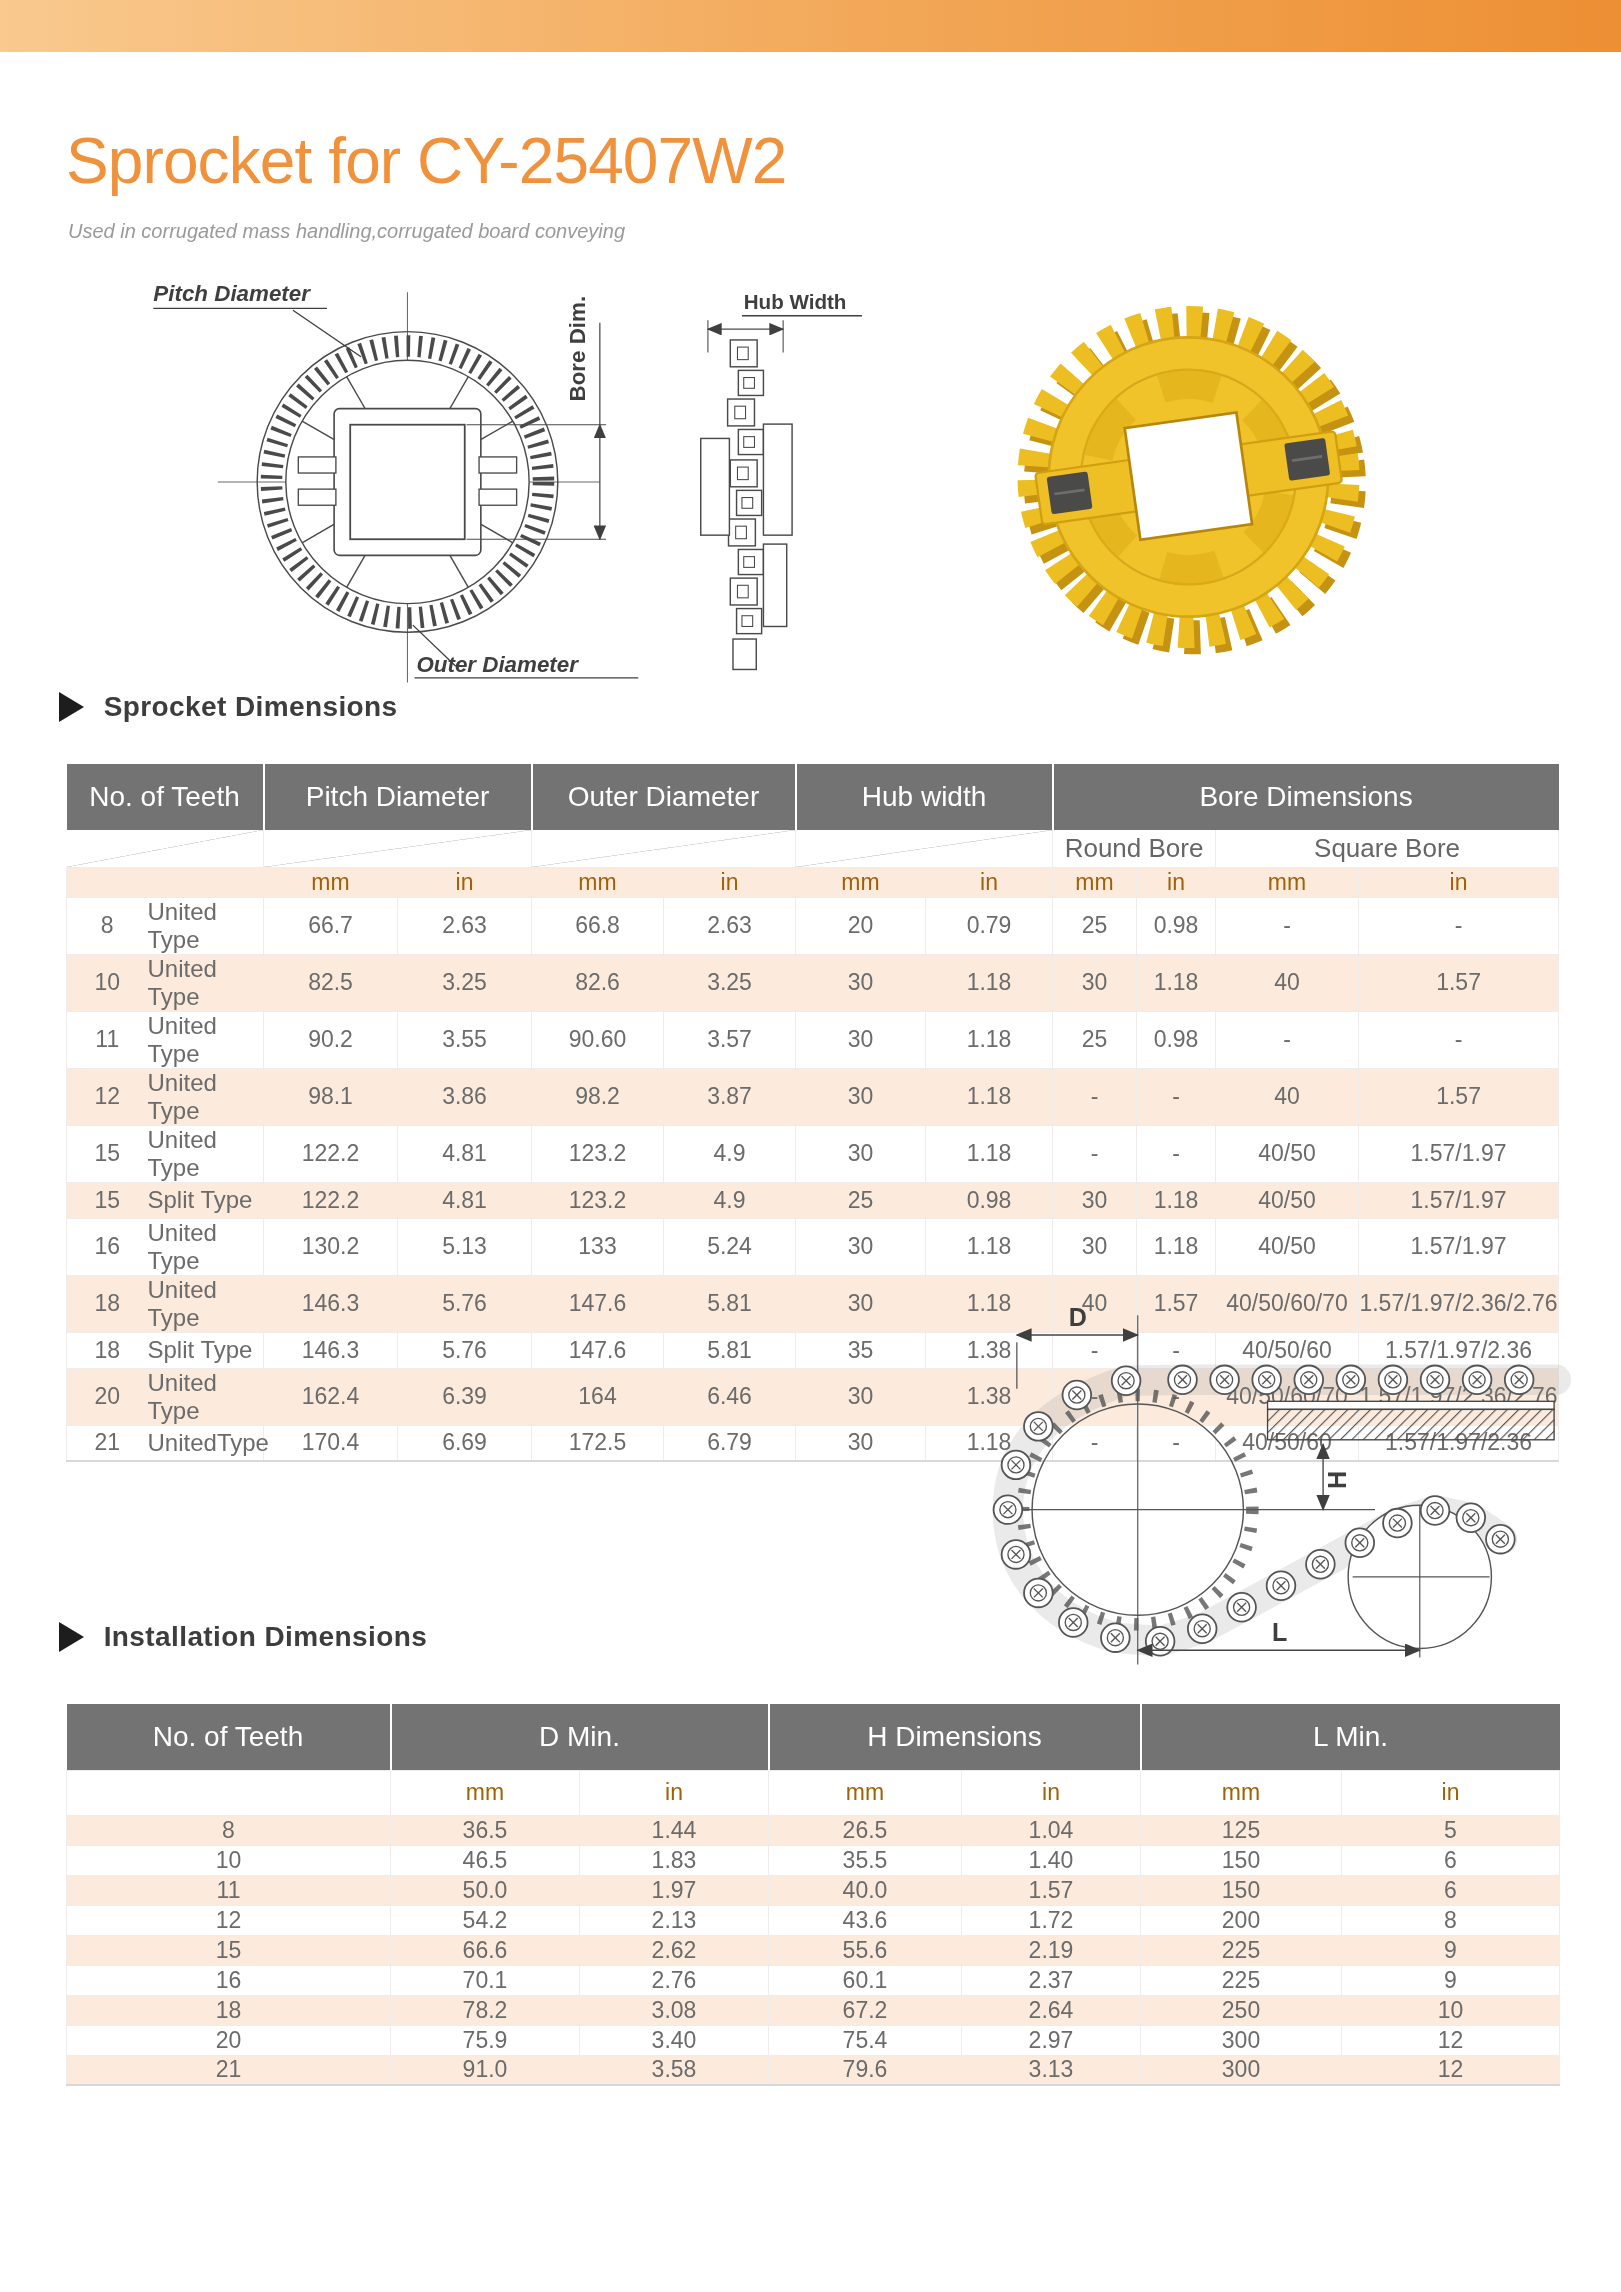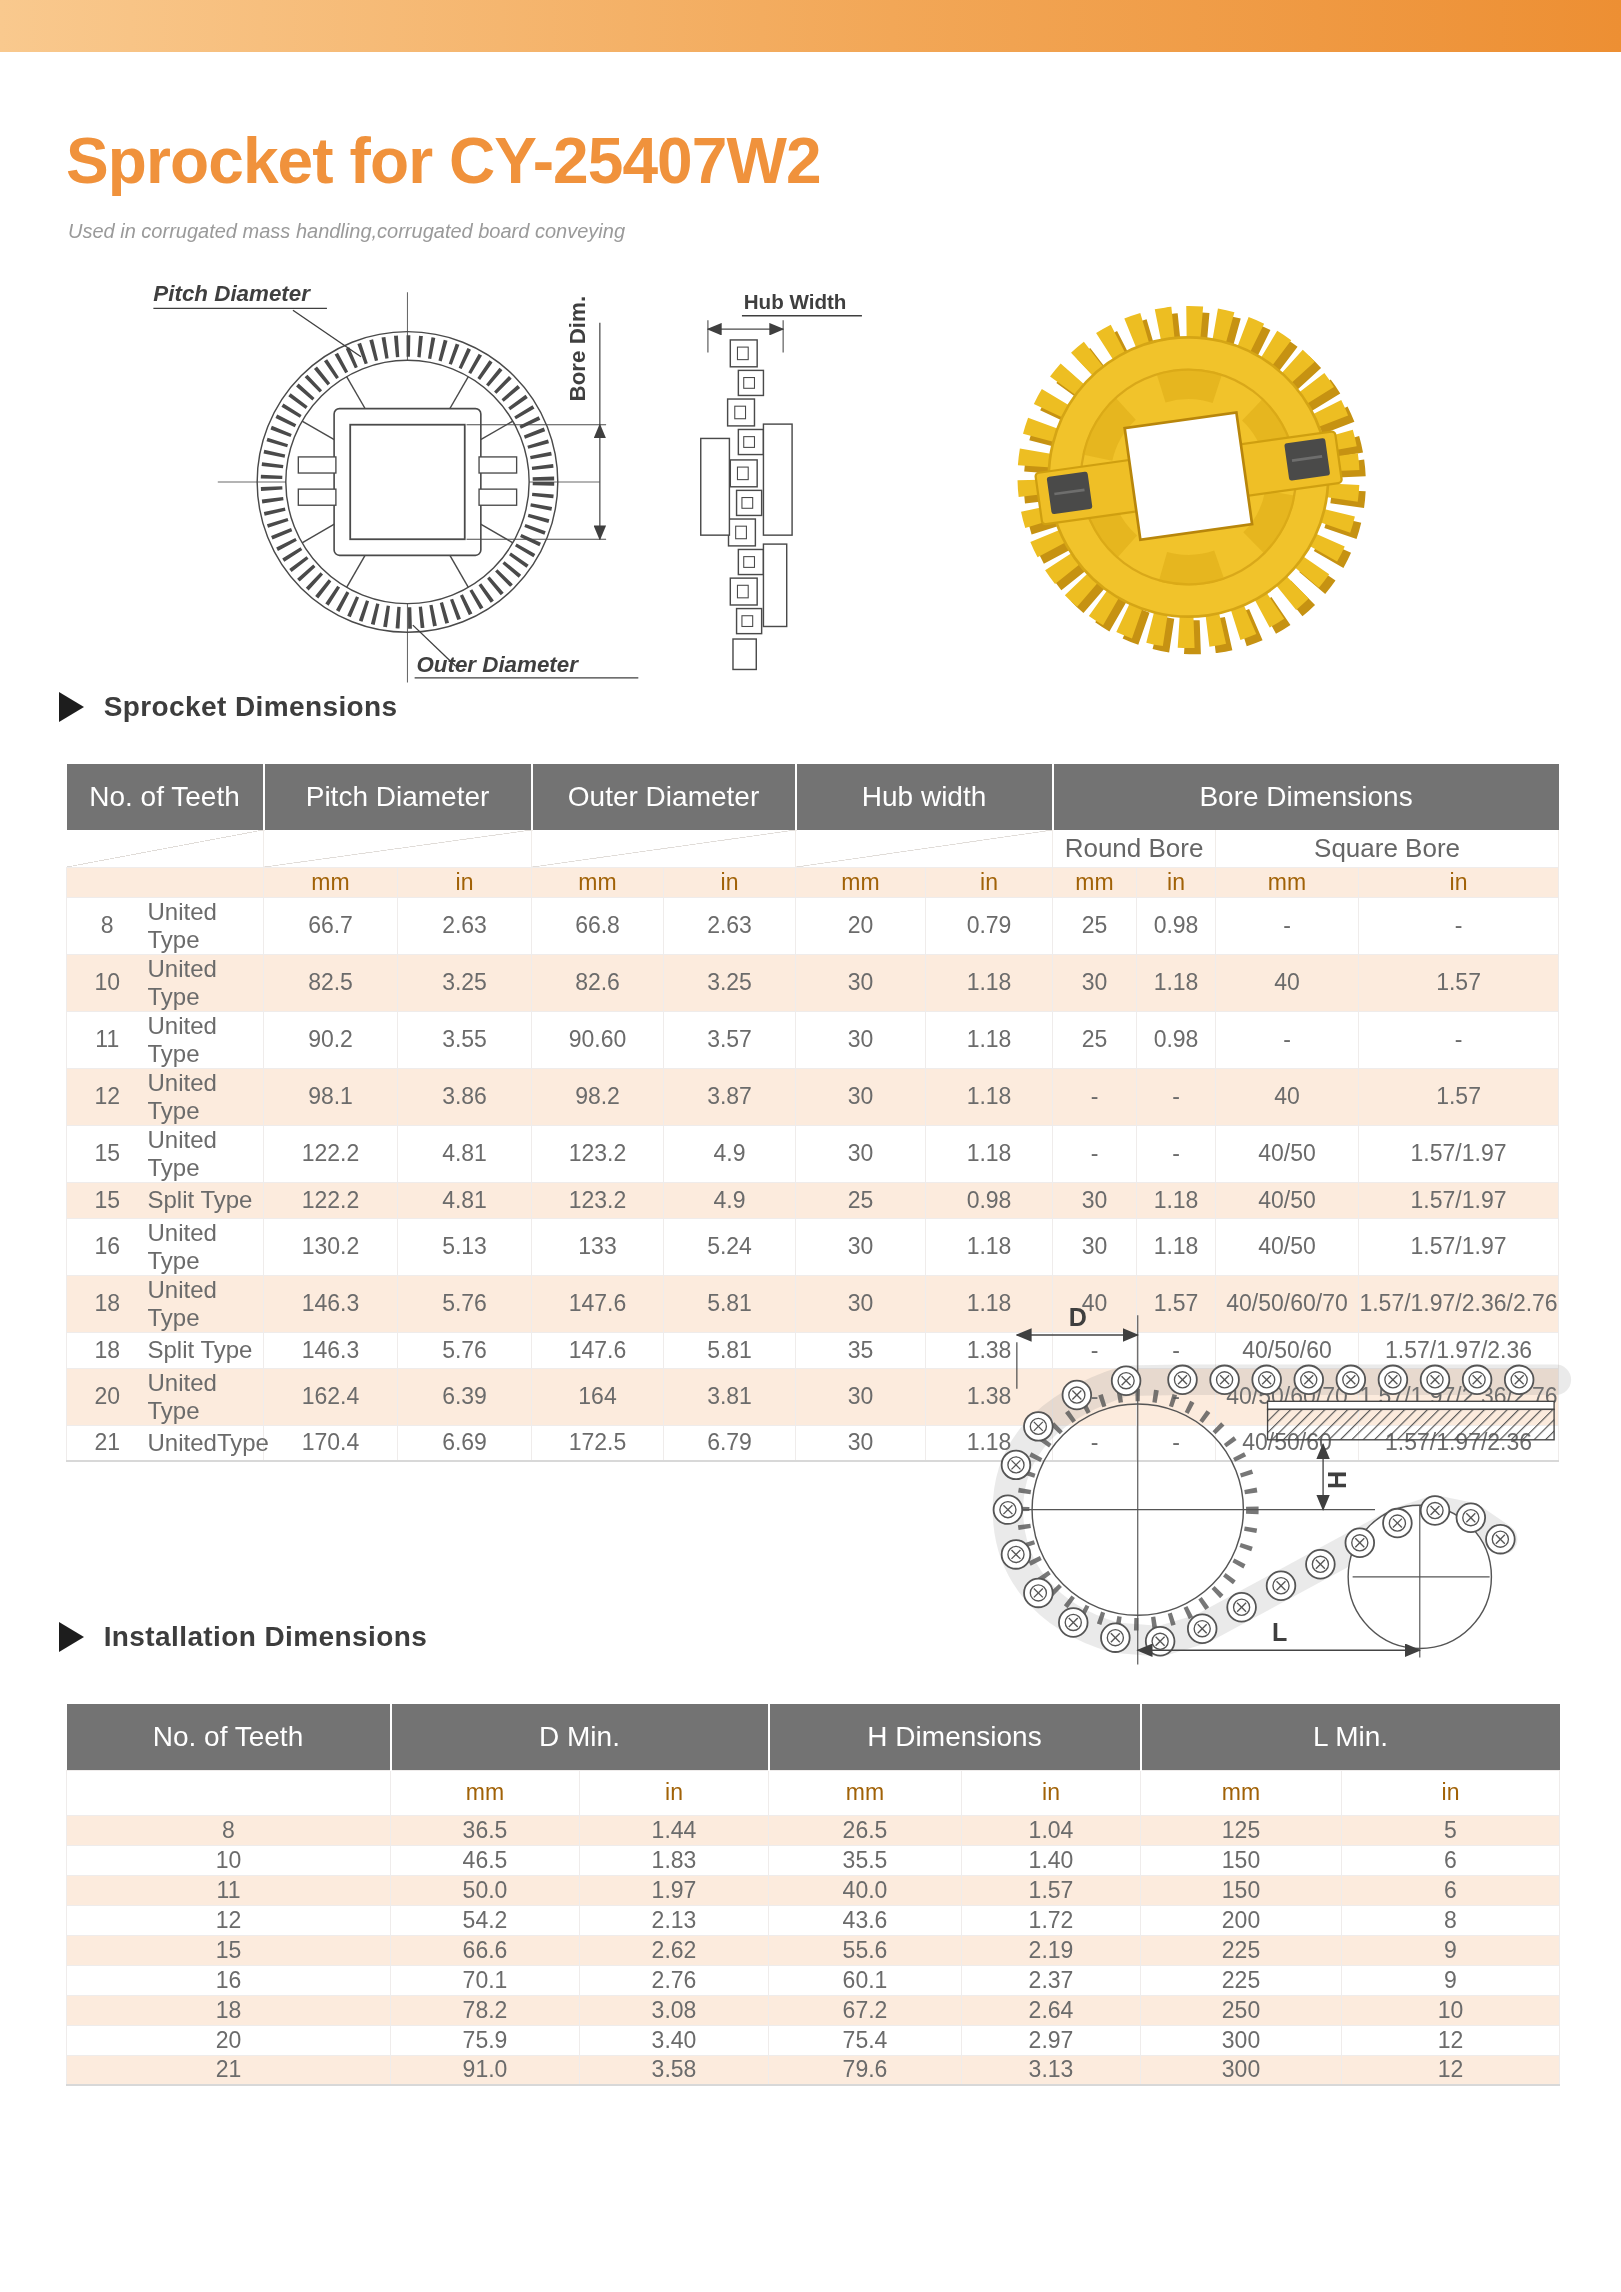--- a/index.html
+++ b/index.html
@@ -5,21 +5,21 @@
   * { margin:0; padding:0; box-sizing:border-box; }
   html,body { background:#ffffff; }
   body { font-family:"Liberation Sans", sans-serif; }
   #page {
     position:relative; width:1621px; height:2293px; background:#fff; overflow:hidden;
   }
   .accent-bar { position:absolute; left:0; width:1621px; height:52px; }
   #top-bar    { top:0;    background:linear-gradient(90deg,#ED8F33 0%, #F2A757 45%, #F9C98E 100%); }
   #bottom-bar { top:2474; background:linear-gradient(90deg,#F9C98E 0%, #F2A757 55%, #ED8F33 100%); }
 
-  #page-title { position:absolute; left:66px; top:124px; font-size:64px; font-weight:bold; color:#F0923C; letter-spacing:-0.9px; }
+  #page-title { position:absolute; left:66px; top:124px; font-size:64px; font-weight:normal; color:#F0923C; letter-spacing:-0.9px; }
   #page-subtitle { position:absolute; left:68px; top:220px; font-size:20px; font-style:italic; color:#9A9A9A; }
 
   .section-heading { position:absolute; display:flex; align-items:center; gap:19.7px; }
   #heading-sprocket { left:59px; top:691px; }
   #heading-install  { left:59px; top:1621px; }
   .tri { width:0; height:0; border-left:25px solid #1d1d1d; border-top:15px solid transparent; border-bottom:15px solid transparent; }
   .section-heading .txt { font-size:28px; font-weight:bold; color:#3d3d3d; letter-spacing:0.4px; }
 
   table { border-collapse:collapse; table-layout:fixed; position:absolute; left:66px; width:1492px; background:#fff; border-bottom:2.7px solid #d8d8d8; }
   #sprocket-table { top:764px; }
@@ -325,21 +325,21 @@
           <td>-</td>
           <td>40/50/60</td>
           <td>1.57/1.97/2.36</td>
         </tr>
         <tr>
           <td>20</td>
           <td>United Type</td>
           <td>162.4</td>
           <td>6.39</td>
           <td>164</td>
-          <td>3.81</td>
+          <td>6.46</td>
           <td>30</td>
           <td>1.38</td>
           <td>-</td>
           <td>-</td>
           <td>40/50/60/70</td>
           <td>1.57/1.97/2.36/2.76</td>
         </tr>
         <tr>
           <td>21</td>
           <td>UnitedType</td>

